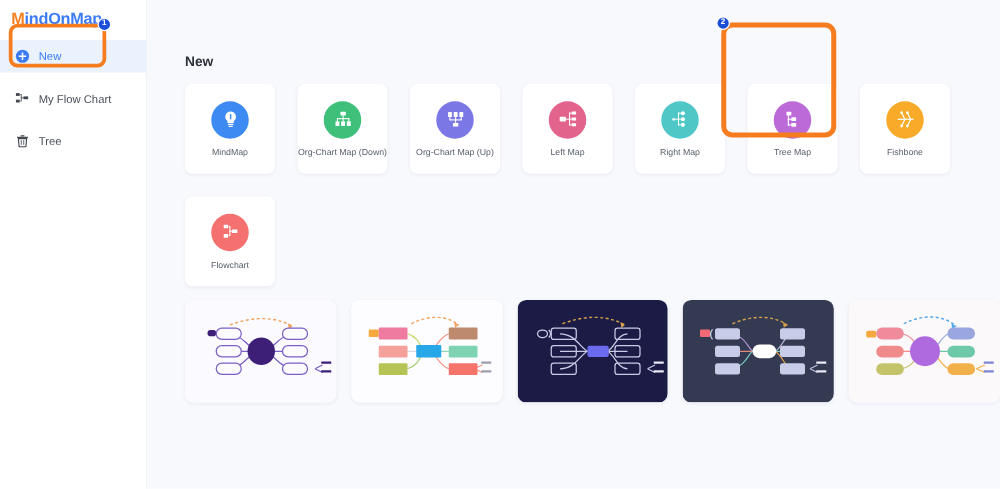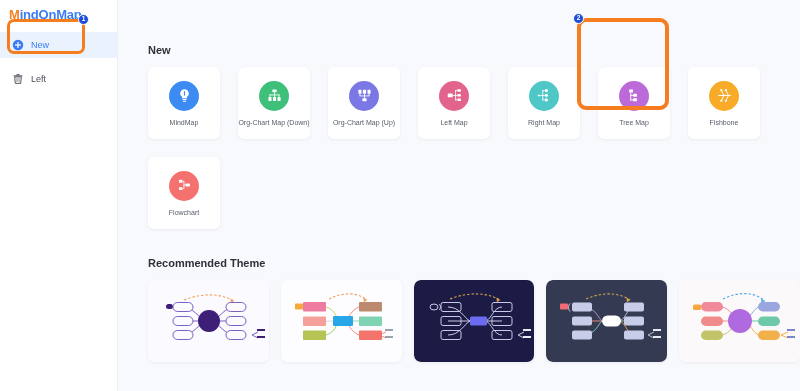--- a/index.html
+++ b/index.html
@@ -174,33 +174,47 @@
           <svg viewBox="0 0 16 16" width="12" height="12">
               <circle cx="8" cy="8" r="7" fill="#3b7cf6"></circle>
               <rect x="7.2" y="4" width="1.6" height="8" fill="#fff"></rect>
               <rect x="4" y="7.2" width="8" height="1.6" fill="#fff"></rect>
             </svg>
         </span>
         <span class="nav-label">New</span>
       </div>
 
 
+      <div class="nav-item">
+        <span class="nav-ico">
+          <svg viewBox="0 0 16 16" width="12" height="12">
+            <rect x="1" y="2" width="4" height="3" fill="#41454d"></rect>
+            <rect x="1" y="9" width="4" height="3" fill="#41454d"></rect>
+            <rect x="9" y="5.5" width="5" height="3" fill="#41454d"></rect>
+            <rect x="5.5" y="3.1" width="1" height="0.9" fill="#41454d"></rect>
+            <rect x="6.2" y="3.1" width="0.9" height="7.5" fill="#41454d"></rect>
+            <rect x="6.2" y="6.6" width="3" height="0.9" fill="#41454d"></rect>
+            <rect x="5.5" y="10.1" width="1" height="0.9" fill="#41454d"></rect>
+          </svg>
+        </span>
+        <span class="nav-label">My Flow Chart</span>
+      </div>
 
 
       <div class="nav-item">
         <span class="nav-ico">
           <svg viewBox="0 0 16 16" width="12" height="12">
             <rect x="2.2" y="3.2" width="11.6" height="1.3" fill="#41454d"></rect>
             <rect x="6" y="1.6" width="4" height="1.3" fill="#41454d"></rect>
             <path d="M3.6 5.2h8.8l-0.8 8.6H4.4z" fill="none" stroke="#41454d" stroke-width="1.2"></path>
             <rect x="6.2" y="6.8" width="0.9" height="5" fill="#41454d"></rect>
             <rect x="8.9" y="6.8" width="0.9" height="5" fill="#41454d"></rect>
           </svg>
         </span>
-        <span class="nav-label">Left</span>
+        <span class="nav-label">Tree</span>
       </div>
 
     </nav>
 
     <div class="hl-new"></div>
     <div class="badge badge-1">1</div>
   </aside>
 
   <main class="main">
 
@@ -328,21 +342,20 @@
             <rect x="9.8" y="15.6" width="1.4" height="1.2" fill="#fff"></rect>
           </svg>
         </div>
         <div class="card-label">Flowchart</div>
       </div>
     </div>
 
     <div class="hl-tree"></div>
     <div class="badge badge-2">2</div>
 
-    <div class="section-title" id="sec-theme-title">Recommended Theme</div>
 
     <div class="themes">
 
       <div class="theme">
         <svg viewBox="0 0 122 82">
           <rect width="122" height="82" fill="#fbfaff"></rect>
           <g fill="none" stroke="#7a5fc4" stroke-width="1">
             <path d="M34 27 C46 27 50 38 58 41"></path>
               <path d="M34 41 H58"></path>
               <path d="M34 55 C46 55 50 44 58 41"></path>

